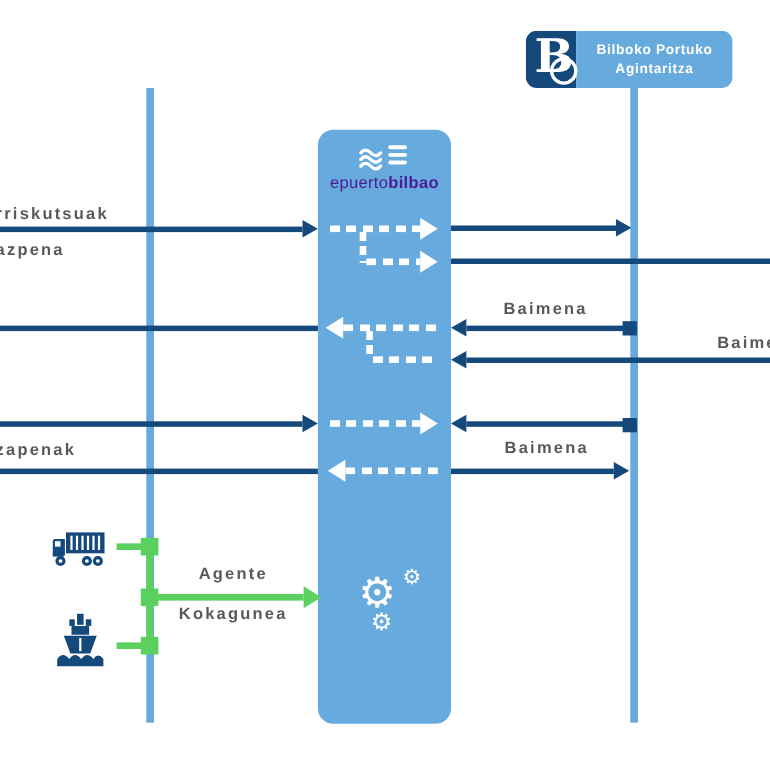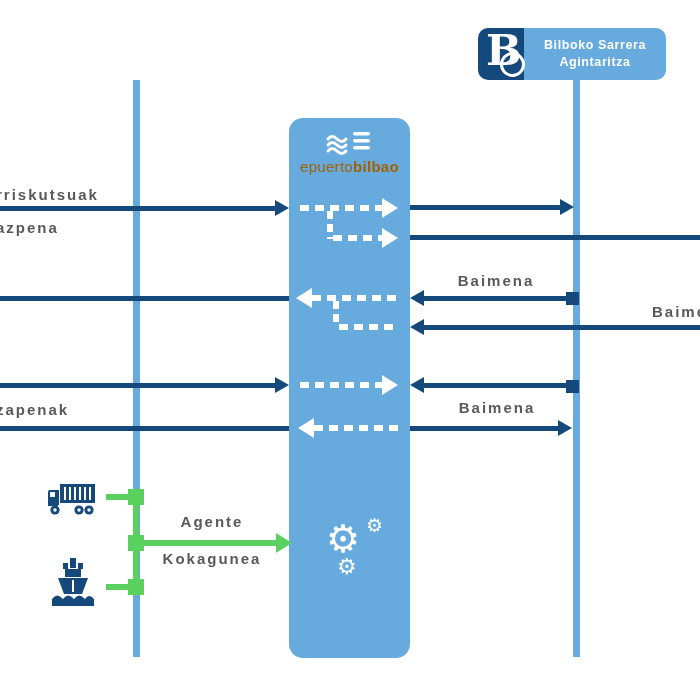--- a/index.html
+++ b/index.html
@@ -18,21 +18,21 @@
   .actor{position:absolute;display:flex;border-radius:10px;overflow:hidden;height:52px;}
   .actor .ic{background:var(--navy,#15497c);display:flex;align-items:center;justify-content:center;flex:0 0 auto;}
   .actor .lbl{background:var(--light-blue,#67aadd);color:#fff;font-weight:bold;font-size:12.5px;
     line-height:1.35;letter-spacing:.6px;display:flex;flex-direction:column;align-items:center;
     justify-content:center;flex:1;text-align:center;}
   
   .lifeline{position:absolute;width:7px;background:var(--light-blue,#67aadd);}
   
   .pillar{position:absolute;left:289px;top:118px;width:121px;height:540px;border-radius:14px;
     background:var(--light-blue,#67aadd);}
-  .logo-text{position:absolute;left:289px;top:158px;width:121px;text-align:center;color:#a16207;
+  .logo-text{position:absolute;left:289px;top:158px;width:121px;text-align:center;color:#4c1d95;
     font-size:15px;letter-spacing:.3px;}
   .logo-text b{font-weight:bold;}
   
   .nline{position:absolute;height:5px;background:var(--navy,#15497c);}
   .nhead-r{position:absolute;width:0;height:0;border-top:8px solid transparent;
     border-bottom:8px solid transparent;border-left:14px solid var(--navy,#15497c);}
   .nhead-l{position:absolute;width:0;height:0;border-top:8px solid transparent;
     border-bottom:8px solid transparent;border-right:14px solid var(--navy,#15497c);}
   .nsquare{position:absolute;width:13px;height:13px;background:var(--navy,#15497c);}
   
@@ -78,21 +78,21 @@
 
 
   <div class="actor" style="left:478px;top:28px;width:188px;">
     <div class="ic" style="width:46px;">
       <div class="blogo">
         <span class="bchar">B</span>
         <span class="bcircle"></span>
       </div>
     </div>
     <div class="lbl">
-      <span>Bilboko Sarrera</span>
+      <span>Bilboko Portuko</span>
       <span>Agintaritza</span>
     </div>
   </div>
 
   <div class="pillar"></div>
   <div class="abs" style="left:324px;top:130px;">
     <svg width="50" height="28" viewBox="0 0 50 28" aria-hidden="true">
       <g stroke="#fff" stroke-width="3" fill="none" stroke-linecap="round">
         <path d="M4 9 q4 -5 9 0 t9 0"></path>
         <path d="M4 15 q4 -5 9 0 t9 0"></path>

